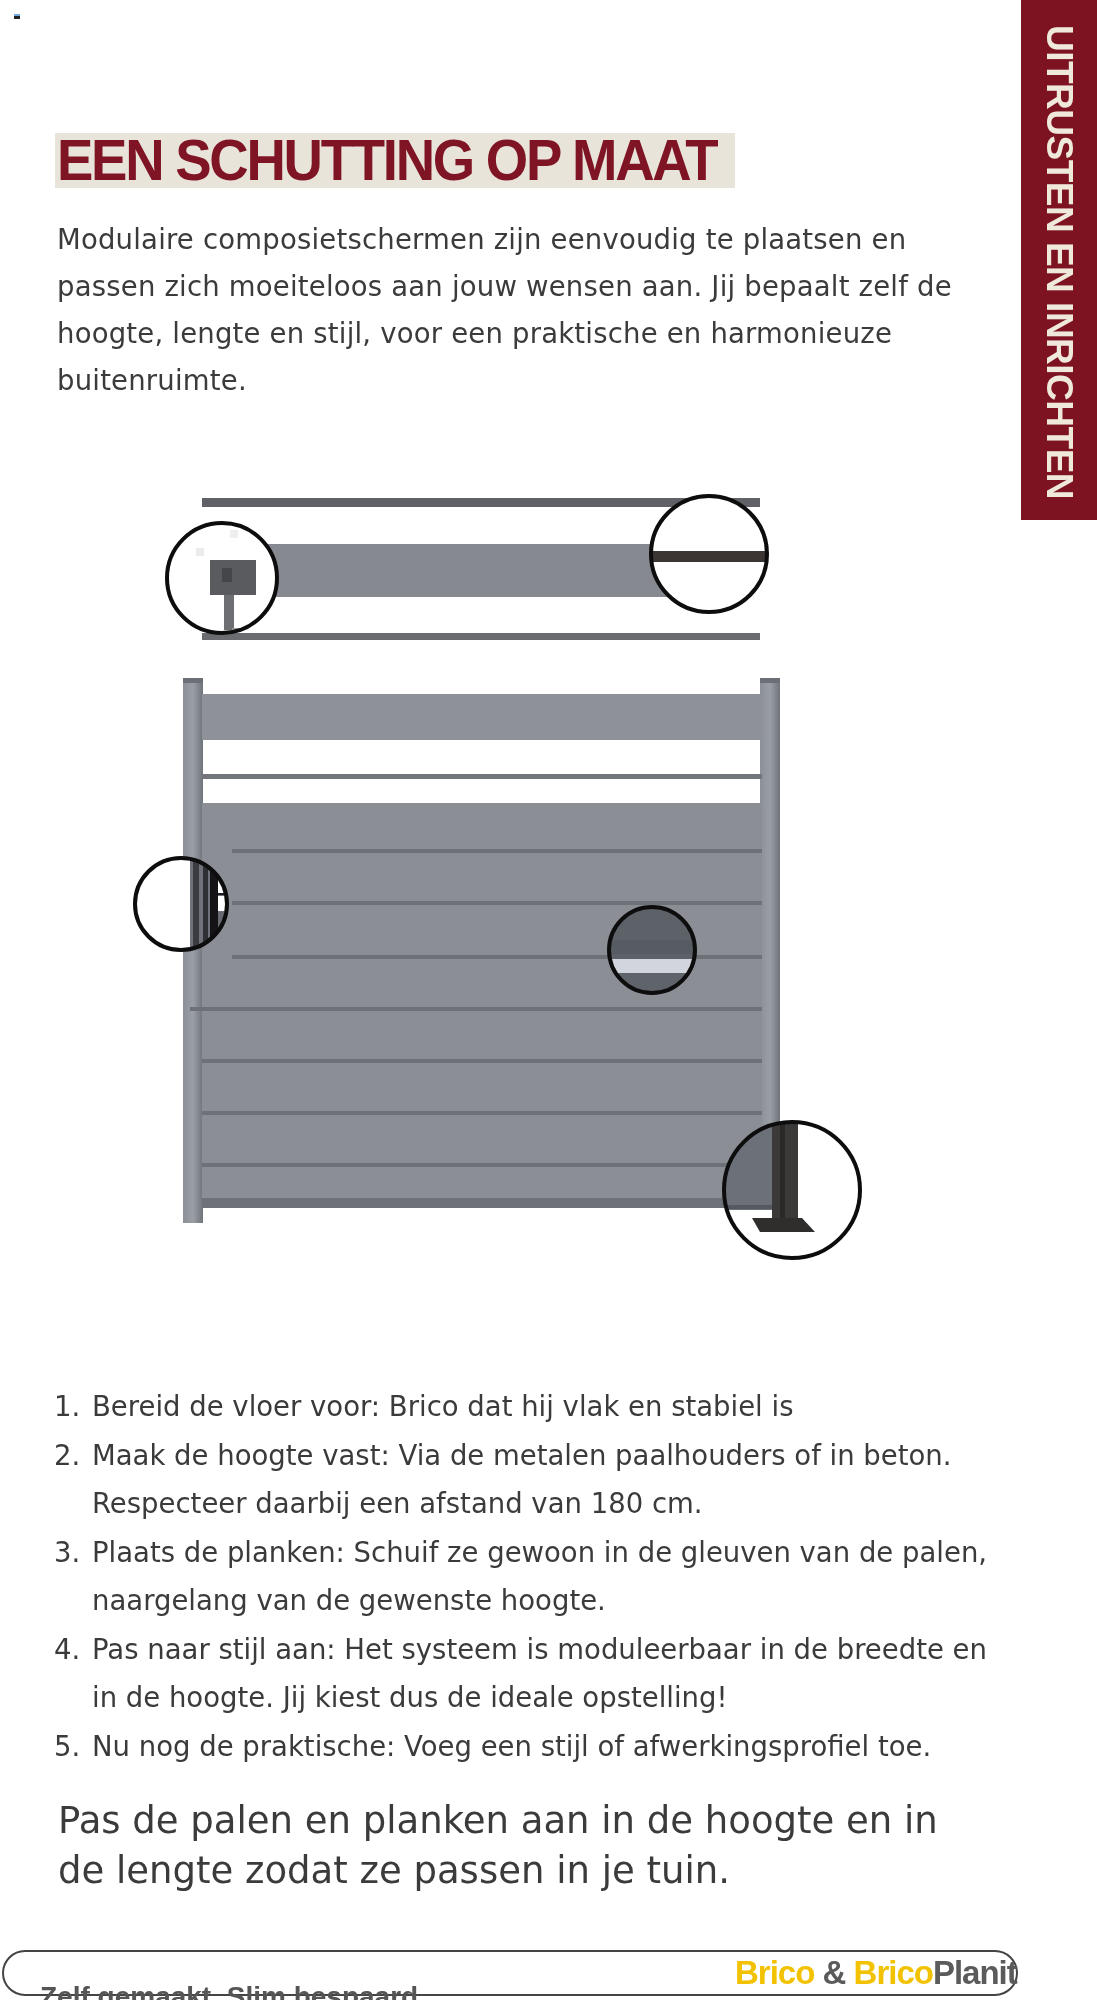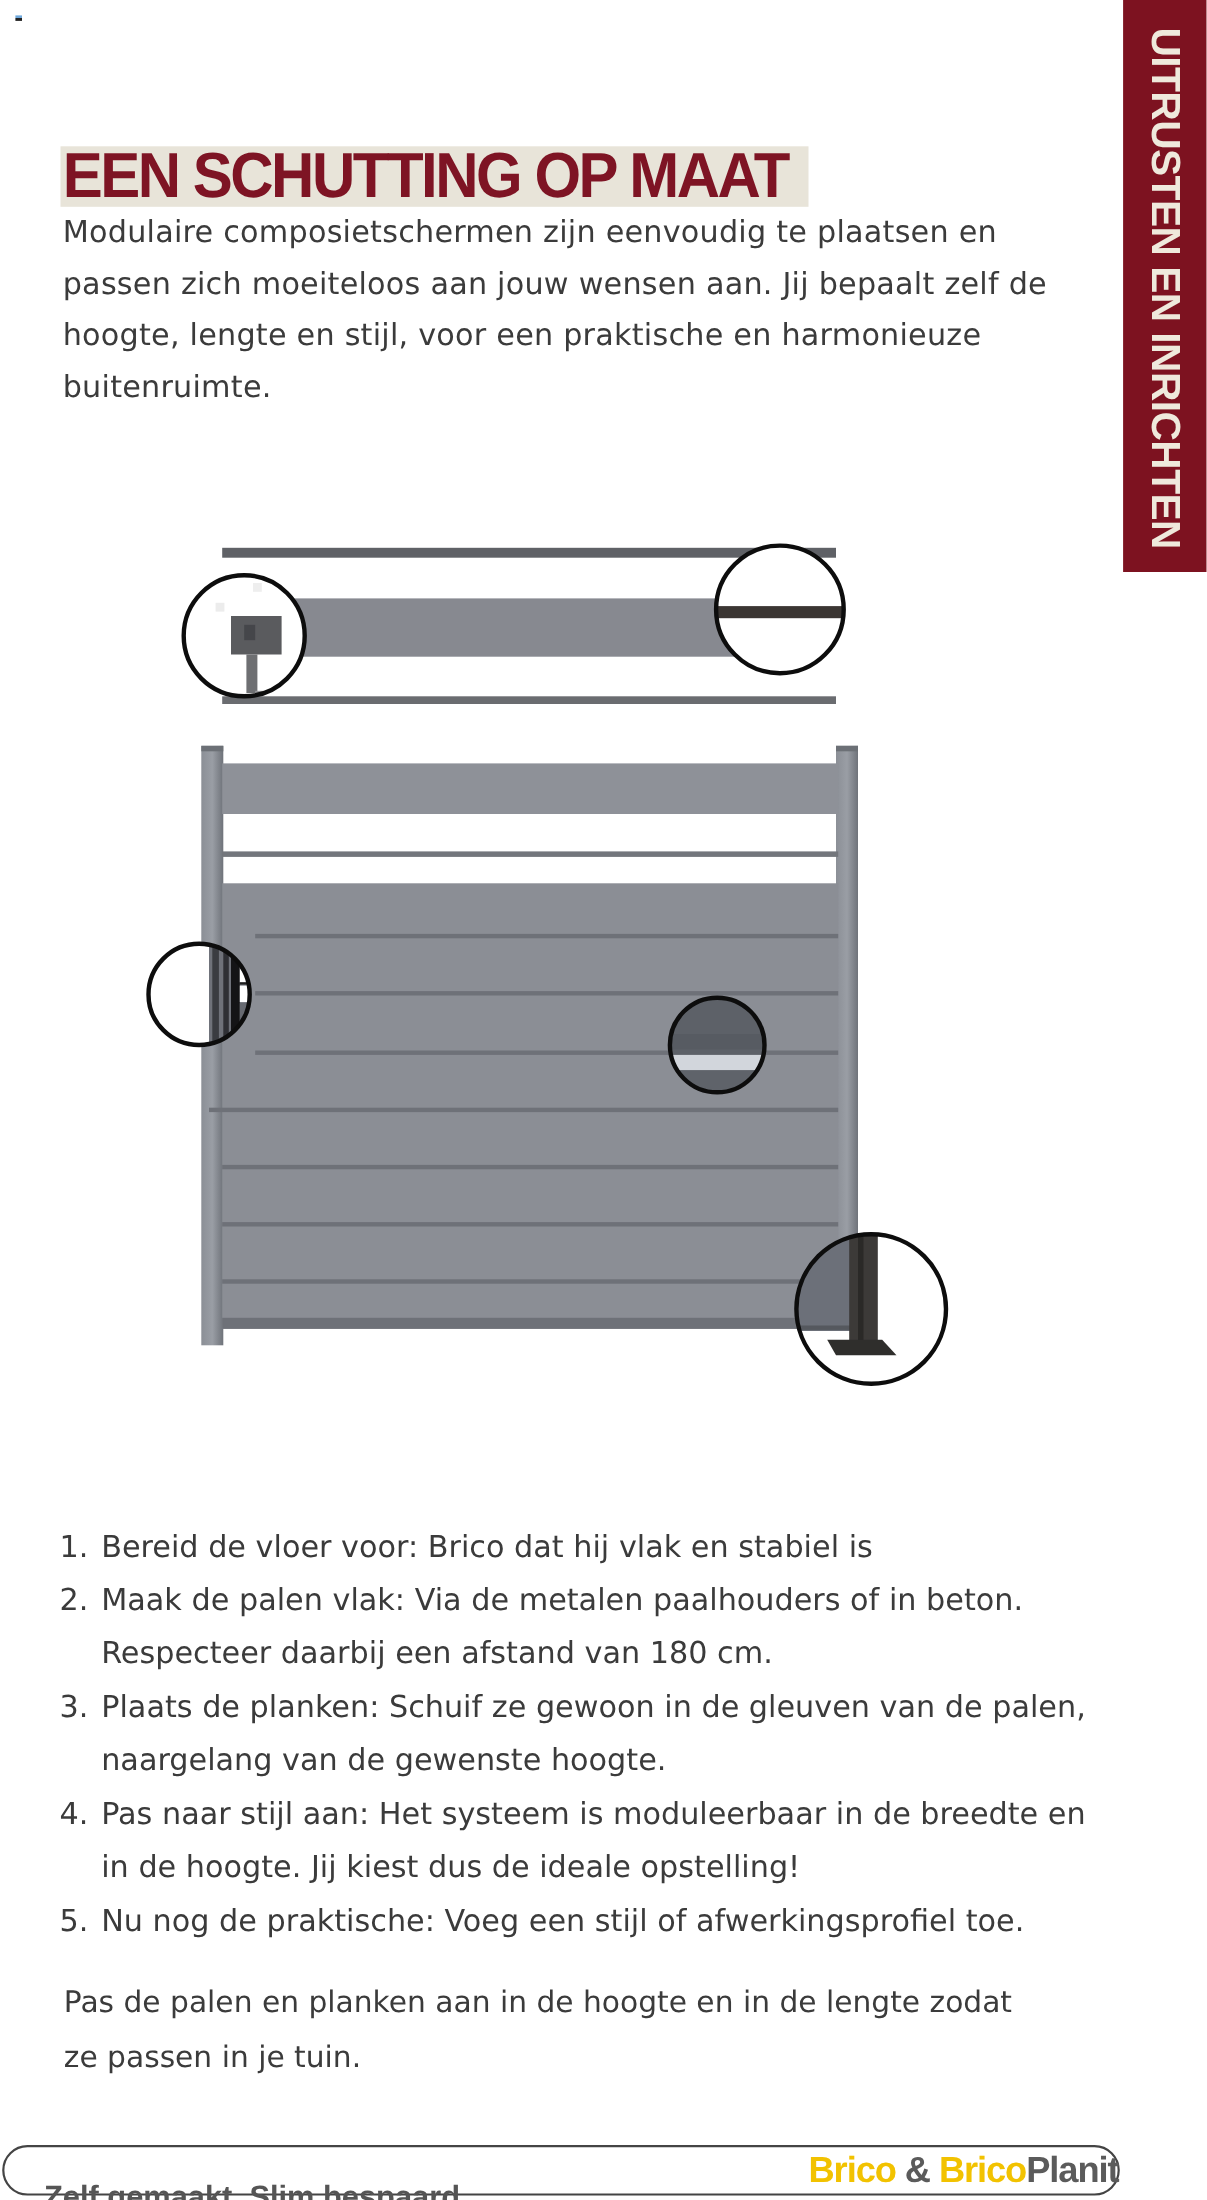--- a/index.html
+++ b/index.html
@@ -28,36 +28,36 @@
   
   .title-bg { left:55px; top:133px; width:680px; height:55px; background:#e8e4d9; }
   .title {
     left:57px; top:128px; color:#7e1424; white-space:nowrap;
     font-family:"Liberation Sans", sans-serif; font-weight:700;
     font-size:58px; letter-spacing:-2.4px; line-height:64px;
     transform:scaleX(0.94); transform-origin:left center;
   }
 
   .intro {
-    left:57px; top:188px; width:930px;
+    left:57px; top:216px; width:930px;
     font-size:27.5px; line-height:47px; color:#3b3b3b; letter-spacing:0.2px;
   }
 
   
   .diagram { left:0; top:0; width:1097px; height:1400px; }
 
   
   .steps { left:54px; top:1382px; width:960px; margin:0; padding:0; list-style:none;
     font-size:27.5px; line-height:48.5px; color:#3b3b3b; }
   .steps li { position:relative; padding-left:38px; }
   .steps .num { position:absolute; left:0; top:0; }
   .steps b { font-weight:400; color:#3a3a3a; }
 
   .outro { left:58px; top:1796px; width:900px;
-    font-size:27px; line-height:50px; color:#3b3b3b; }
+    font-size:37px; line-height:50px; color:#3b3b3b; }
 
   
   .footer-pill { left:2px; top:1950px; width:1016px; height:46px;
     border:2px solid #444; border-radius:26px; box-sizing:border-box; background:#fff; }
   .footer-slogan { left:40px; top:1979px; font-family:"Liberation Sans", sans-serif;
     font-weight:700; font-size:28px; color:#555; line-height:36px; }
   .footer-logo { left:688px; top:1953px; font-family:"Liberation Sans", sans-serif;
     font-weight:700; font-size:33px; line-height:40px; letter-spacing:-1px; white-space:nowrap;margin-left:47px; }
   .logo-yellow { color:#f2c200; }
   .logo-gray { color:#5b5b5b; }
@@ -177,21 +177,21 @@
     </g>
     <circle cx="792" cy="1190" r="68" fill="none" stroke="#0d0d0d" stroke-width="4"></circle>
   </g>
 </svg>
 
 <ol class="abs steps">
   <li>
     <span class="num">1.</span><b>Bereid de vloer voor</b><span>: Brico dat hij vlak en stabiel is</span>
   </li>
   <li>
-    <span class="num">2.</span><b>Maak de palen vlak</b><span>: Via de metalen paalhouders of in beton. Respecteer daarbij een afstand van 180 cm.</span>
+    <span class="num">2.</span><b>Maak de hoogte vast</b><span>: Via de metalen paalhouders of in beton. Respecteer daarbij een afstand van 180 cm.</span>
   </li>
   <li>
     <span class="num">3.</span><b>Plaats de planken</b><span>: Schuif ze gewoon in de gleuven van de palen, naargelang van de gewenste hoogte.</span>
   </li>
   <li>
     <span class="num">4.</span><b>Pas naar stijl aan</b><span>: Het systeem is moduleerbaar in de breedte en in de hoogte. Jij kiest dus de ideale opstelling!</span>
   </li>
   <li>
     <span class="num">5.</span><b>Nu nog de praktische</b><span>: Voeg een stijl of afwerkingsprofiel toe.</span>
   </li>

